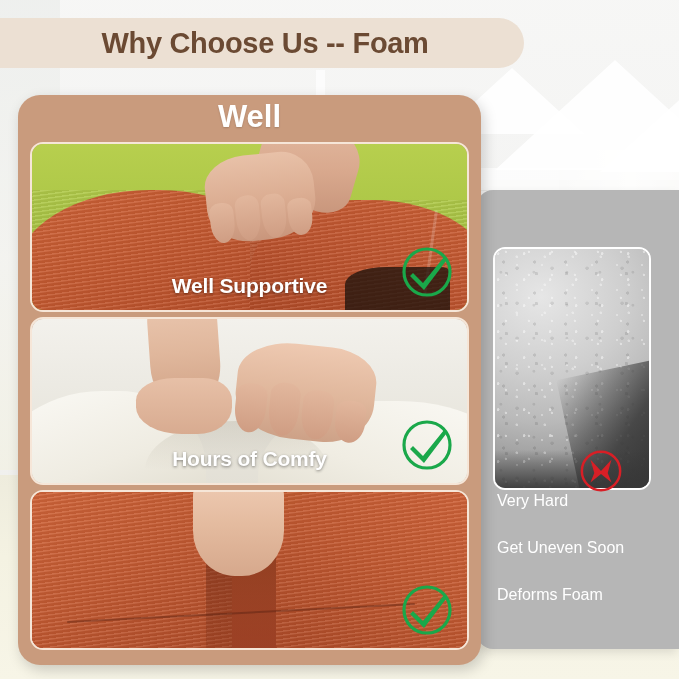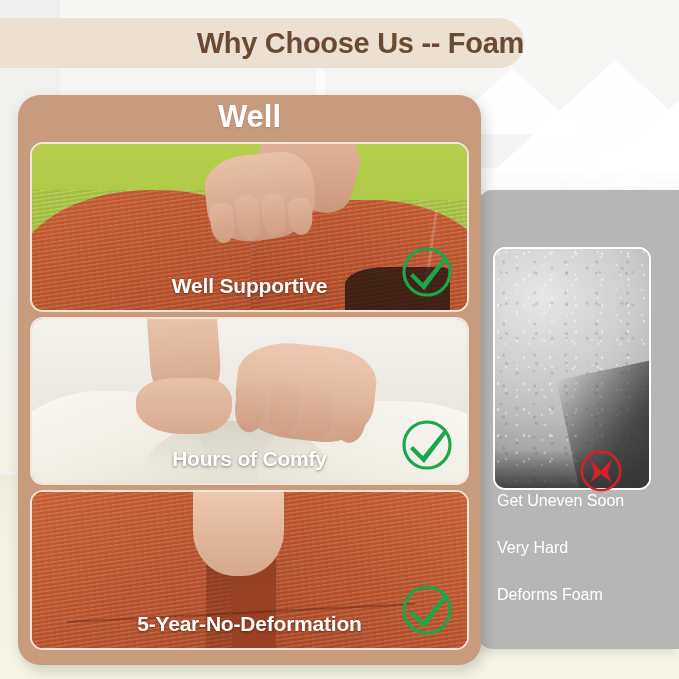--- a/index.html
+++ b/index.html
@@ -80,21 +80,21 @@
     top: 18px;
     width: 524px;
     height: 50px;
     background: #ece0d3;
     border-radius: 0 26px 26px 0;
     display: flex;
     align-items: center;
   }
   .title-text {
     width: 100%;
-    text-align: right;
+    text-align: center;
     padding-left: 6px;
     color: #6b4a33;
     font-size: 29px;
     font-weight: bold;
     letter-spacing: -0.3px;
     white-space: nowrap;
   }
 
   
   .others-panel {
@@ -434,22 +434,22 @@
     <div class="foam-dark-corner"></div>
     <div class="foam-dark-bottom"></div>
   </div>
 
   <svg class="x-badge" viewBox="0 0 48 48">
     <circle cx="24" cy="24" r="20" fill="none" stroke="#d81f26" stroke-width="2.6"></circle>
     <path d="M13 12 L24 24 L35 12 L31 26 L35 36 L24 27 L13 36 L17 26 Z" fill="#d81f26"></path>
   </svg>
 
   <div class="others-list">
+    <div class="others-item">Very Hard</div>
     <div class="others-item">Get Uneven Soon</div>
-    <div class="others-item">Very Hard</div>
     <div class="others-item">Deforms Foam</div>
   </div>
 
   <div class="ours-panel"></div>
   <div class="ours-title">Well</div>
 
   <div class="photo-card card-2">
     <div class="scene2">
       <div class="s2-foam-l"></div>
       <div class="s2-foam-r"></div>
@@ -500,21 +500,20 @@
       <div class="s3-cush-l">
           <div class="rib"></div>
         </div>
       <div class="s3-cush-r">
           <div class="rib"></div>
         </div>
       <div class="s3-gap"></div>
       <div class="s3-foot"></div>
       <div class="s3-crease"></div>
     </div>
-    <div class="cap">5-Year-No-Deformation</div>
     <svg class="check-badge" viewBox="0 0 56 56">
       <circle cx="28" cy="28" r="23" fill="none" stroke="#1aa84a" stroke-width="3.2"></circle>
       <path d="M14 29 L24 39 L45 13 L47 17 L25 46 L11 32 Z" fill="#1aa84a"></path>
     </svg>
   </div>
 
   <div class="title-banner">
     <div class="title-text">Why Choose Us -- Foam</div>
   </div>
 

